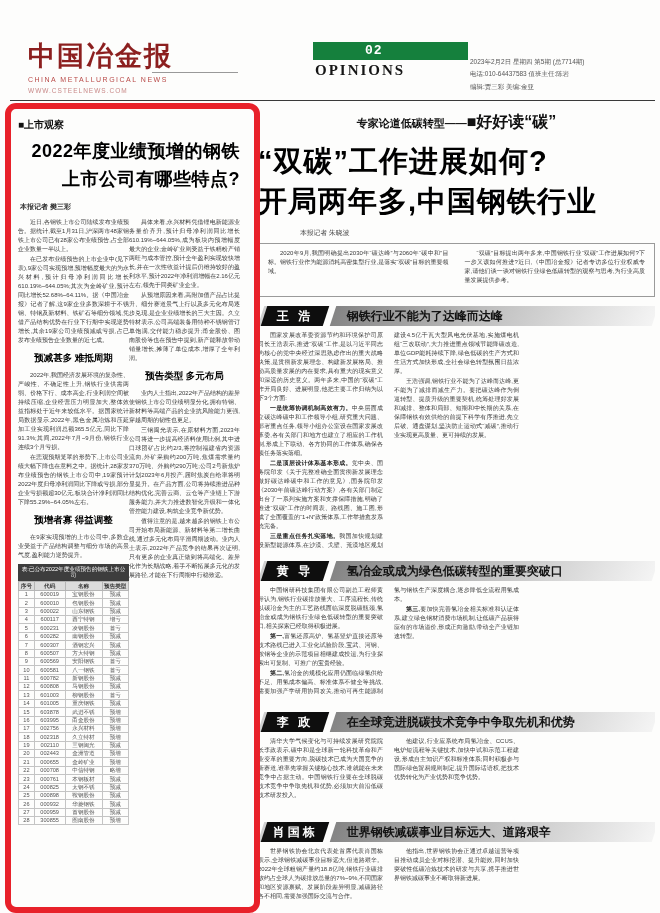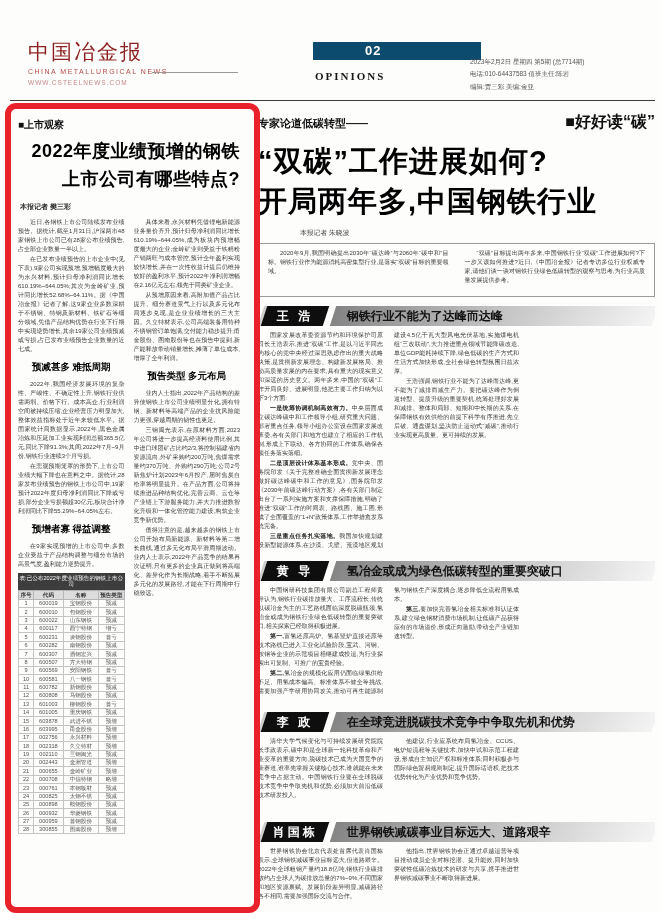--- a/index.html
+++ b/index.html
@@ -1,56 +1,56 @@
 <!DOCTYPE html>
 <html><head>
 <meta charset="utf-8">
 <style>
   html,body{margin:0;padding:0;}
   body{font-family:"Liberation Sans","DejaVu Sans",sans-serif;background:#e9e9e9;}
   .page{position:relative;width:660px;height:913px;background:#fdfdfc;margin:0 auto;overflow:hidden;color:#1c1c1c;}
 
   
   .logo-block{position:absolute;left:28px;top:38px;width:190px;}
-  .logo-cn{font-family:"Liberation Serif","DejaVu Serif",serif;font-weight:normal;font-size:21px;color:#8c1f1f;letter-spacing:2px;}
+  .logo-cn{font-family:"Liberation Serif","DejaVu Serif",serif;font-weight:bold;font-size:27px;color:#8c1f1f;letter-spacing:2px;}
   .logo-en{font-size:7px;color:#b94a48;letter-spacing:1.5px;margin-top:2px;}
   .logo-url{font-size:6.5px;color:#c98a89;letter-spacing:1px;margin-top:4px;}
   .logo-rule{position:absolute;left:152px;top:72px;width:86px;border-top:1px solid #999;}
   .section-cn{position:absolute;left:242px;top:36px;font-family:"Liberation Serif","DejaVu Serif",serif;font-size:36px;font-weight:bold;color:#111;letter-spacing:3px;}
-  .pageno-bar{position:absolute;left:313px;top:42px;width:168px;height:18px;background:#0c4a6e;}
+  .pageno-bar{position:absolute;left:313px;top:42px;width:155px;height:18px;background:#15803d;font-family:Liberation Mono, monospace;}
   .pageno{display:block;padding-left:52px;color:#fff;font-size:13px;font-weight:bold;line-height:18px;letter-spacing:1px;}
-  .section-en{position:absolute;left:315px;top:70px;font-family:"Liberation Serif","DejaVu Serif",serif;font-size:11px;font-weight:bold;letter-spacing:2px;color:#161616;}
+  .section-en{position:absolute;left:315px;top:62px;font-family:"Liberation Serif","DejaVu Serif",serif;font-size:15px;font-weight:bold;letter-spacing:2px;color:#161616;}
   .meta-block{position:absolute;left:470px;top:56px;width:185px;font-size:6.5px;color:#555;line-height:1.9;}
   .meta-block div{border-bottom:0;}
   .header-rule{position:absolute;left:10px;top:100px;width:645px;border-top:1.6px solid #3a3a3a;}
 
   
   .red-box{position:absolute;left:5px;top:103px;width:243px;height:798px;border:6px solid #e8212a;border-radius:11px;pointer-events:none;z-index:5;}
 
   
   .left-article{position:absolute;left:18px;top:116px;width:222px;height:778px;overflow:hidden;}
   .la-kicker{font-size:10px;font-weight:bold;color:#111;margin:2px 0 6px 0;}
   .la-headline{font-size:18px;font-weight:bold;line-height:1.55;letter-spacing:.5px;color:#000;text-align:right;}
   .la-byline{font-size:7px;font-weight:bold;color:#333;margin:8px 0 6px 2px;}
-  .la-cols{display:flex;gap:9px;height:648px;overflow:hidden;margin-top:4px;}
+  .la-cols{display:flex;height:648px;overflow:hidden;margin-top:4px;}
   .newscol{width:50%;overflow:hidden;}
   .para{margin:0 0 1px 0;font-size:6px;line-height:1.5;text-align:justify;text-indent:2em;color:#3a3a3a;}
   .para b{color:#222;}
   .subhead{font-size:9.5px;font-weight:bold;text-align:center;color:#000;margin:7px 0 6px 0;}
 
   
   .stock-table-wrap{margin-top:4px;}
   .stock-table-title{background:#3d3d3d;color:#fff;font-size:5.6px;text-align:center;padding:2px 1px;line-height:1.2;}
   table.stock-table{width:100%;border-collapse:collapse;table-layout:fixed;}
   table.stock-table th{background:#dcdcdc;color:#333;font-size:5.6px;font-weight:bold;border:0.5px solid #b5b5b5;padding:0.5px 0;line-height:1.2;}
   table.stock-table td{font-size:5.6px;color:#555;text-align:center;border:0.5px solid #c4c4c4;padding:0.4px 0;line-height:1.18;white-space:nowrap;overflow:hidden;}
 
   
   .main-article{position:absolute;left:258px;top:112px;width:397px;height:794px;overflow:hidden;}
-  .ma-kicker-row{display:flex;justify-content:space-between;align-items:baseline;}
+  .ma-kicker-row{display:flex;justify-content:center;align-items:baseline;}
   .ma-kicker{font-size:11px;font-weight:bold;color:#111;}
   .ma-tag{font-size:16px;font-weight:bold;color:#111;}
   .ma-headline{margin-top:8px;font-size:29px;font-weight:bold;line-height:1.38;letter-spacing:1px;color:#000;}
   .ma-byline{font-size:6.8px;color:#444;margin:7px 0 5px 42px;}
   .intro-box{border:1px solid #9a9a9a;padding:5px 9px;height:42px;overflow:hidden;column-count:2;column-gap:16px;}
   .intro-box .para{font-size:6px;}
 
   #sections .expert-section{margin-top:9px;}
   .expert-bar{display:flex;align-items:stretch;height:20px;margin-bottom:5px;}
   .name-box{width:62px;background:#0e0e0e;transform:skewX(-18deg);margin-left:6px;display:flex;align-items:center;justify-content:center;box-shadow:-3px 0 0 #cfcfcf;}

